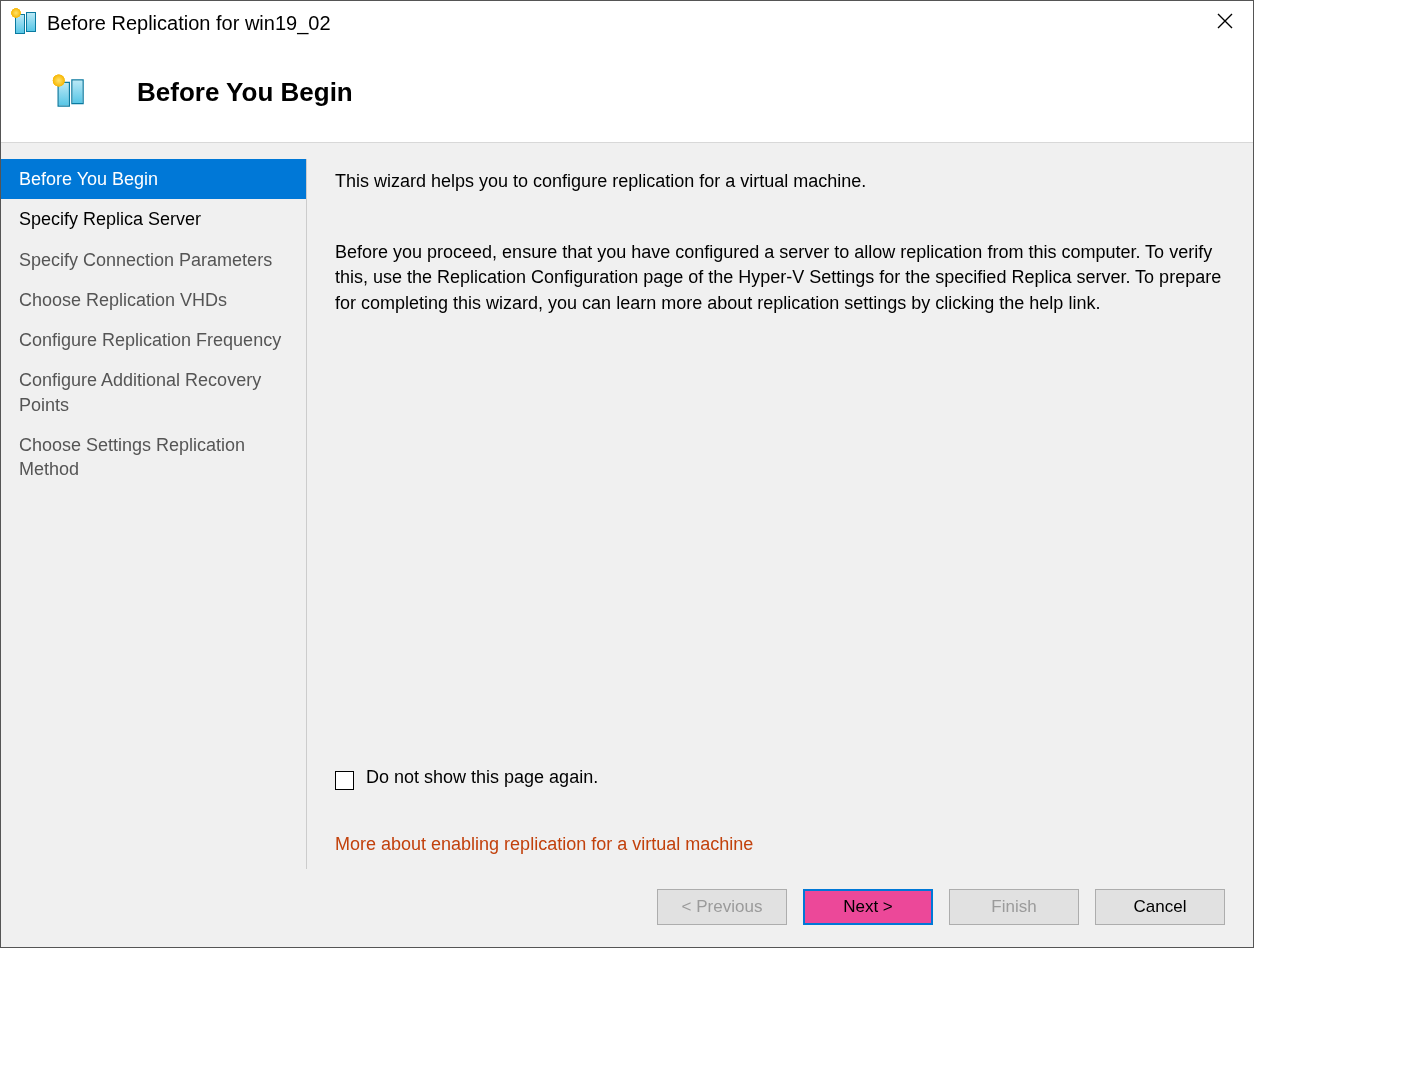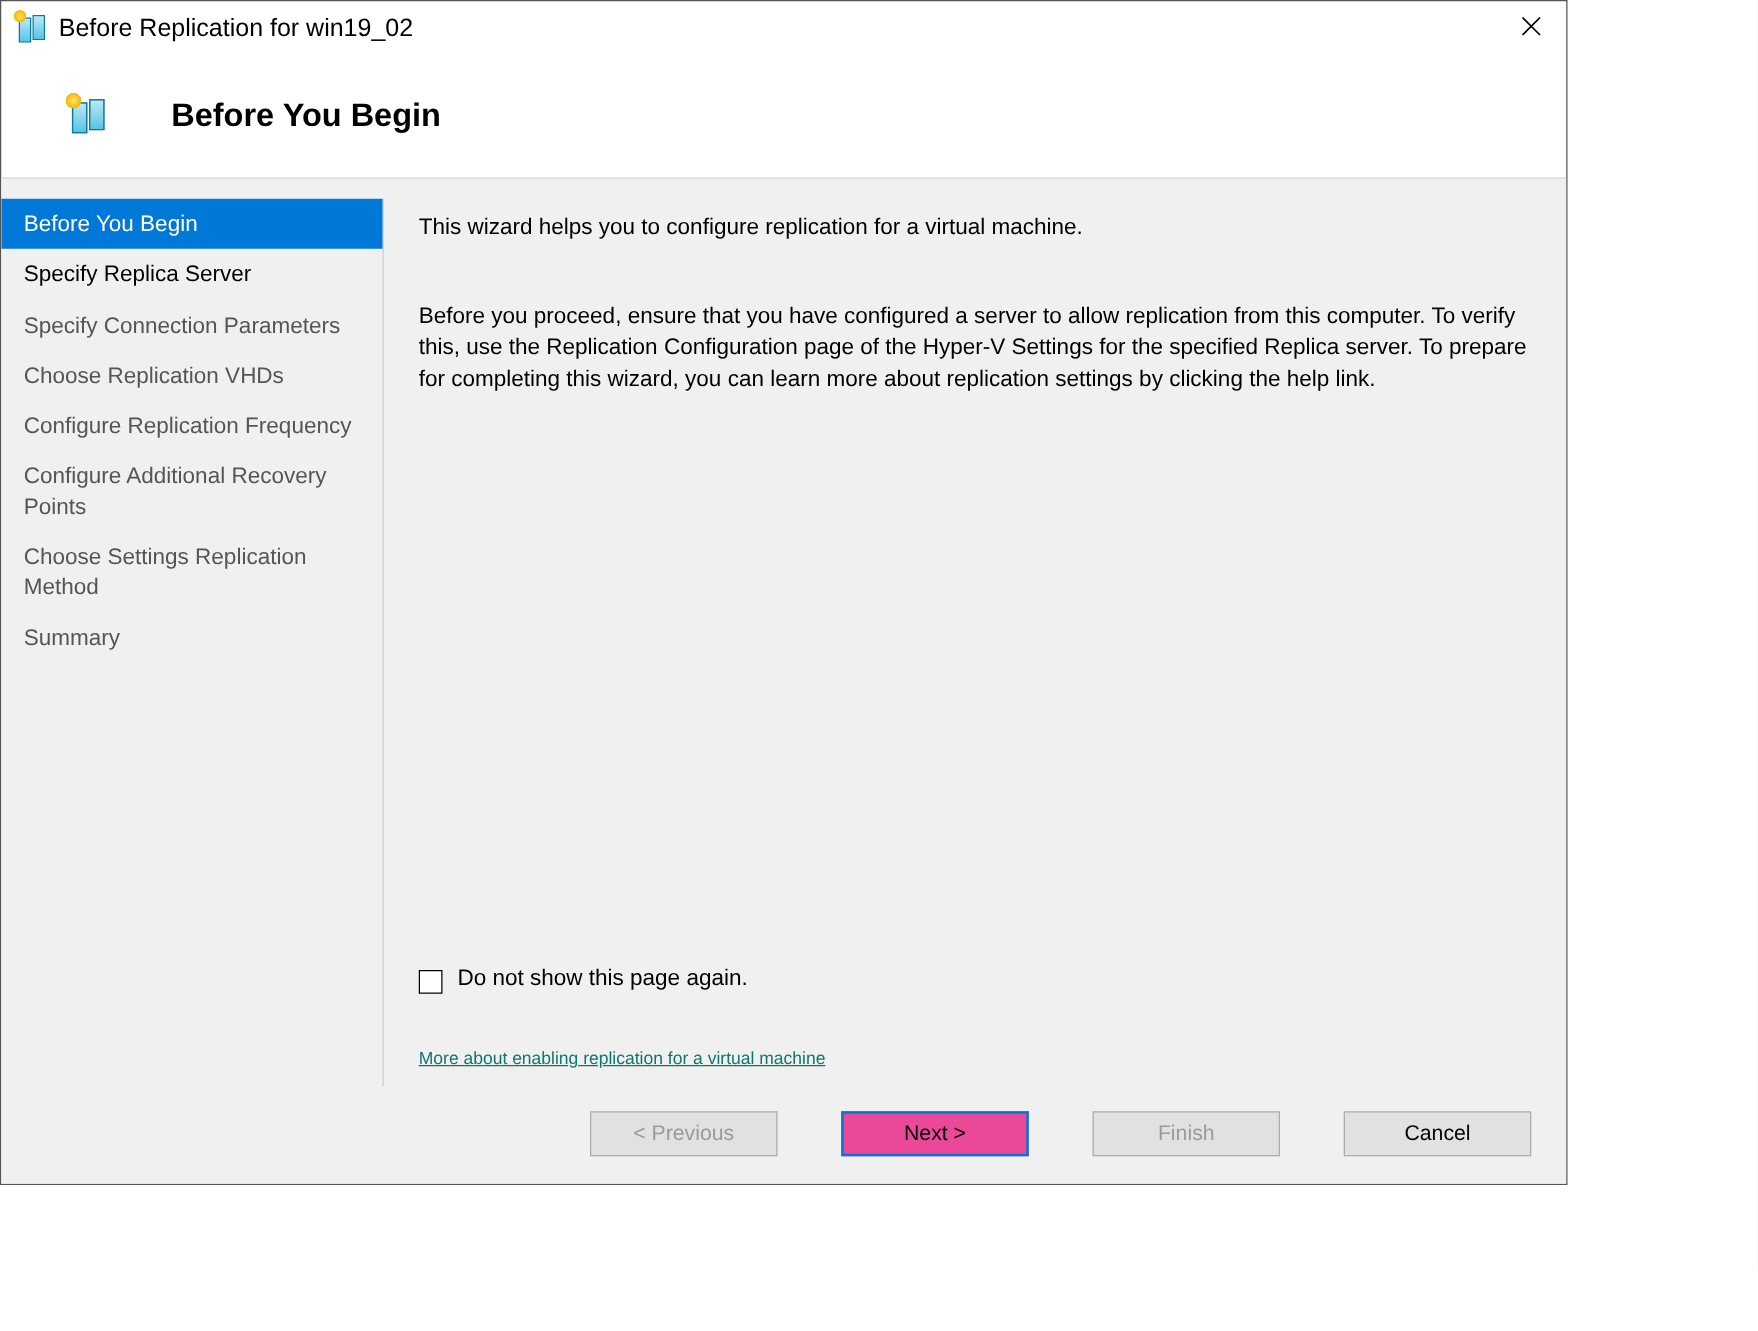--- a/index.html
+++ b/index.html
@@ -23,24 +23,24 @@
 
   .content { flex: 1; padding: 10px 22px 0 28px; display: flex; flex-direction: column; font-size: 18px; color: #000; line-height: 1.4; gap: 28px; }
   .content .para1 { margin: 0 0 18px 0; }
   .content .para2 { margin: 0; }
   .content .spacer { flex: 1; }
 
   .checkbox-row { display: flex; align-items: flex-end; margin-bottom: 14px; }
   .checkbox-box { width: 19px; height: 19px; border: 1.5px solid #000; margin-right: 12px; background: #fff; }
   .checkbox-label { font-size: 18px; color: #000; }
 
-  .help-link { color: #0f766e; text-decoration: underline; font-size: 14px; margin-bottom: 12px; display: inline-block; }
+  .help-link { color: #c2410c; font-size: 18px; margin-bottom: 12px; display: inline-block; }
 
   .button-bar { padding: 20px 28px 22px 0; display: flex; justify-content: flex-end; gap: 16px; }
-  .btn { width: 150px; height: 36px; border: 1px solid #adadad; background: #e1e1e1; font-size: 17px; color: #000; display: flex; align-items: center; justify-content: center; cursor: pointer; margin-left: 35px; }
+  .btn { width: 130px; height: 36px; border: 1px solid #adadad; background: #e1e1e1; font-size: 17px; color: #000; display: flex; align-items: center; justify-content: center; cursor: pointer; }
   .btn.disabled { color: #9b9b9b; cursor: default; }
   .btn.default { border: 2px solid #0078d7; background: #ec4899; }
 
   .servers-icon { position: relative; width: 26px; height: 26px; }
   .servers-icon .srv { position: absolute; width: 10px; height: 20px; border: 1px solid #0a7aa0; background: linear-gradient(#b9e8f6, #57c6e6); }
   .servers-icon .srv.a { left: 2px; top: 4px; }
   .servers-icon .srv.b { left: 13px; top: 2px; }
   .servers-icon .spark { position: absolute; left: -2px; top: -2px; width: 10px; height: 10px; background: radial-gradient(circle at 50% 50%, #ffe36b 0%, #f7b500 70%, transparent 72%); border-radius: 50%; }
   .servers-icon.big { transform: scale(1.25); transform-origin: left center; }
 </style>
@@ -73,21 +73,20 @@
 <div class="divider-region">
   <div class="middle">
     <div class="sidebar">
       <div class="sidebar-item selected">Before You Begin</div>
       <div class="sidebar-item dark">Specify Replica Server</div>
       <div class="sidebar-item">Specify Connection Parameters</div>
       <div class="sidebar-item">Choose Replication VHDs</div>
       <div class="sidebar-item">Configure Replication Frequency</div>
       <div class="sidebar-item">Configure Additional Recovery Points</div>
       <div class="sidebar-item">Choose Settings Replication Method</div>
-      <div class="sidebar-item">Summary</div>
     </div>
 
     <div class="content">
       <p class="para1">This wizard helps you to configure replication for a virtual machine.</p>
       <p class="para2">Before you proceed, ensure that you have configured a server to allow replication from this computer. To verify this, use the Replication Configuration page of the Hyper-V Settings for the specified Replica server. To prepare for completing this wizard, you can learn more about replication settings by clicking the help link.</p>
       <div class="spacer"></div>
       <div class="checkbox-row">
         <span class="checkbox-box"></span>
         <span class="checkbox-label">Do not show this page again.</span>
       </div>

